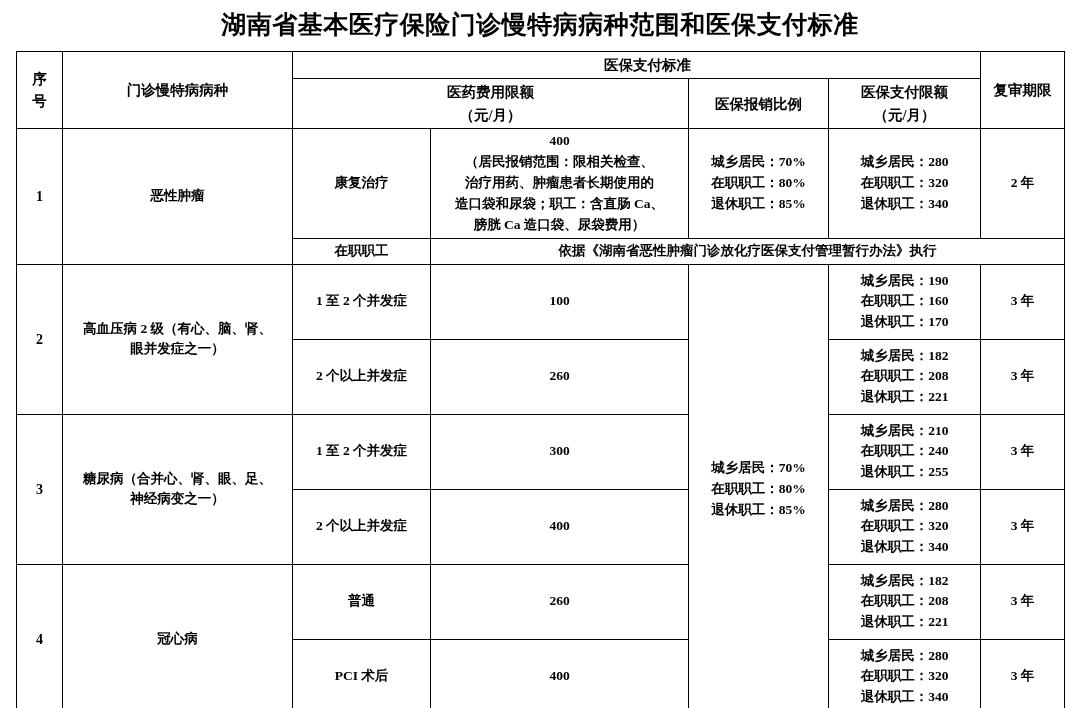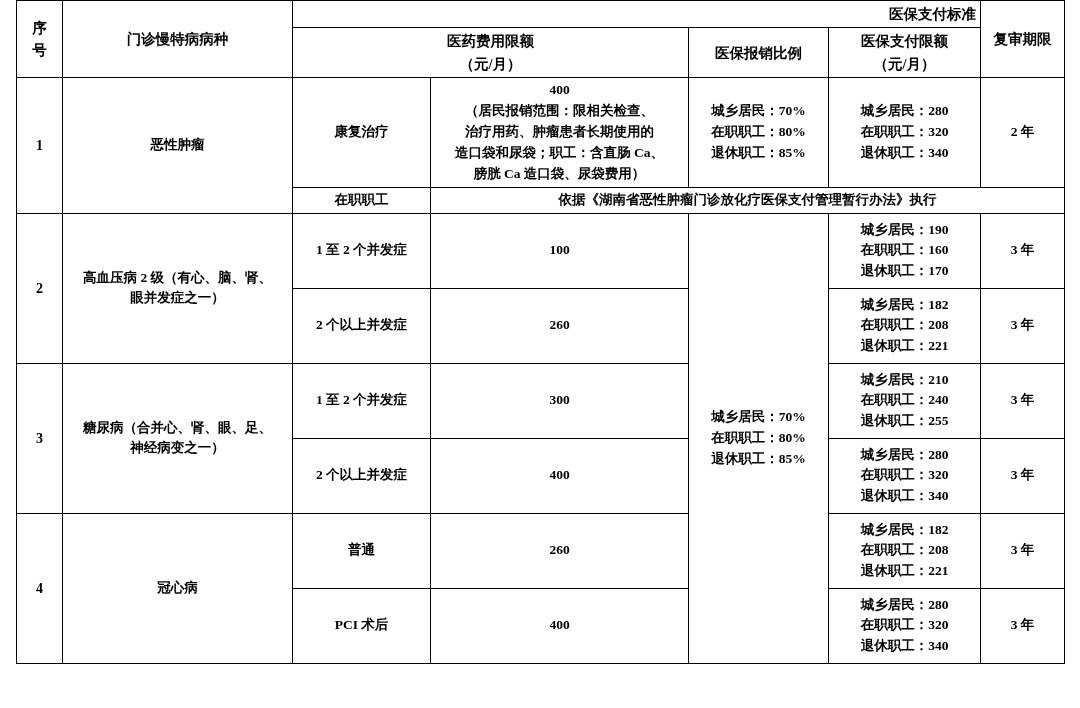--- a/index.html
+++ b/index.html
@@ -78,40 +78,41 @@
   }
   .small-note {
     font-weight: bold;
   }
 </style>
 </head>
 <body>
 
 <div class="page">
 
+  <h1 class="doc-title">湖南省基本医疗保险门诊慢特病病种范围和医保支付标准</h1>
 
   <table class="main">
     <colgroup>
       <col style="width:46px">
       <col style="width:230px">
       <col style="width:138px">
       <col style="width:258px">
       <col style="width:140px">
       <col style="width:152px">
       <col style="width:84px">
     </colgroup>
     <tbody>
 
       <tr>
         <td rowspan="3" class="hdr-seq">
           <div>序</div>
           <div>号</div>
         </td>
         <td rowspan="3" class="hdr">门诊慢特病病种</td>
-        <td colspan="4" class="hdr" style="text-align:right; padding-left:26px;">医保支付标准</td>
+        <td colspan="4" class="hdr" style="text-align:center; padding-left:26px;">医保支付标准</td>
         <td rowspan="3" class="hdr">复审期限</td>
       </tr>
       <tr>
         <td colspan="2" rowspan="2" class="hdr">
           <div>医药费用限额</div>
           <div>（元/月）</div>
         </td>
         <td rowspan="2" class="hdr">医保报销比例</td>
         <td rowspan="2" class="hdr">
           <div>医保支付限额</div>

